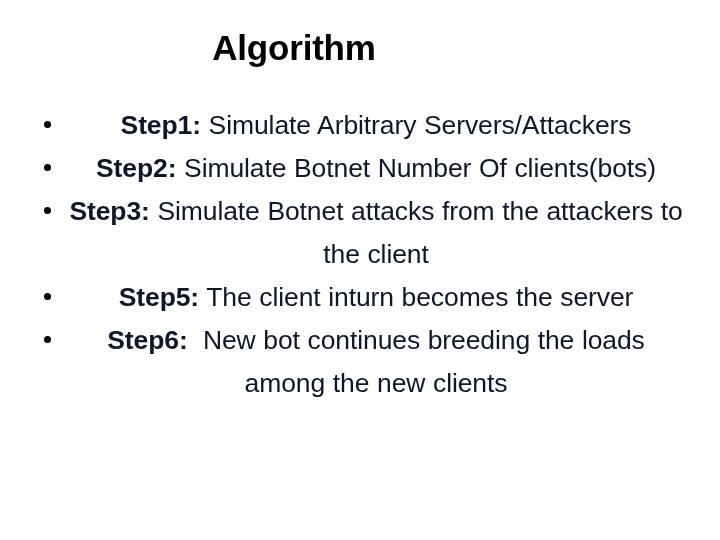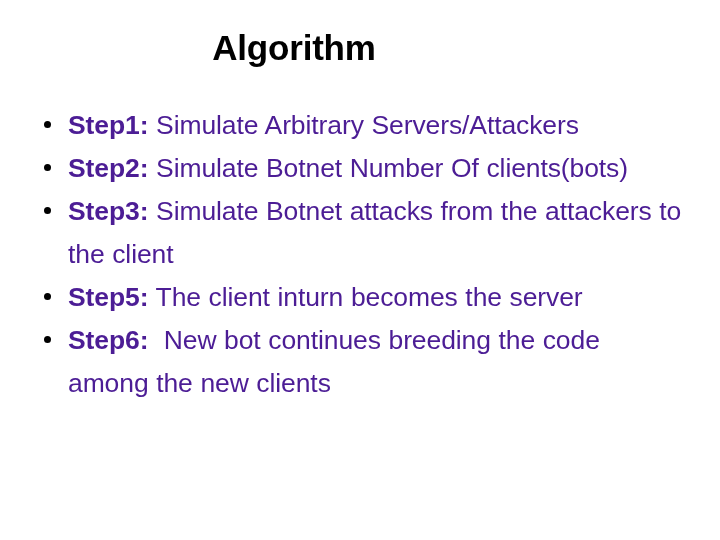--- a/index.html
+++ b/index.html
@@ -42,24 +42,25 @@
     width: 652px;
     margin: 0;
     padding: 0;
     list-style: none;
   }
   .bullet-item {
     position: relative;
     padding-left: 36px;
     font-size: 26.5px;
     line-height: 43px;
-    color: #4c1d95;
+    color: #0f172a;
     letter-spacing: -0.1px;
     word-spacing: 0.4px;
     margin: 0;
+    text-align: center;
   }
   .bullet-dot {
     position: absolute;
     left: 12px;
     top: 17px;
     width: 7px;
     height: 7px;
     background: #000000;
     border-radius: 50%;
   }
@@ -96,18 +97,18 @@
     </li>
 
 
     <li class="bullet-item">
       <span class="bullet-dot"></span>
       <span class="step-label">Step5:</span><span class="step-text"> The client inturn becomes the server</span>
     </li>
 
     <li class="bullet-item">
       <span class="bullet-dot"></span>
-      <span class="step-label">Step6:</span><span class="step-text">  New bot continues breeding the code among the new clients</span>
+      <span class="step-label">Step6:</span><span class="step-text">  New bot continues breeding the loads among the new clients</span>
     </li>
 
   </ul>
 
 </div>
 
 </body></html>

